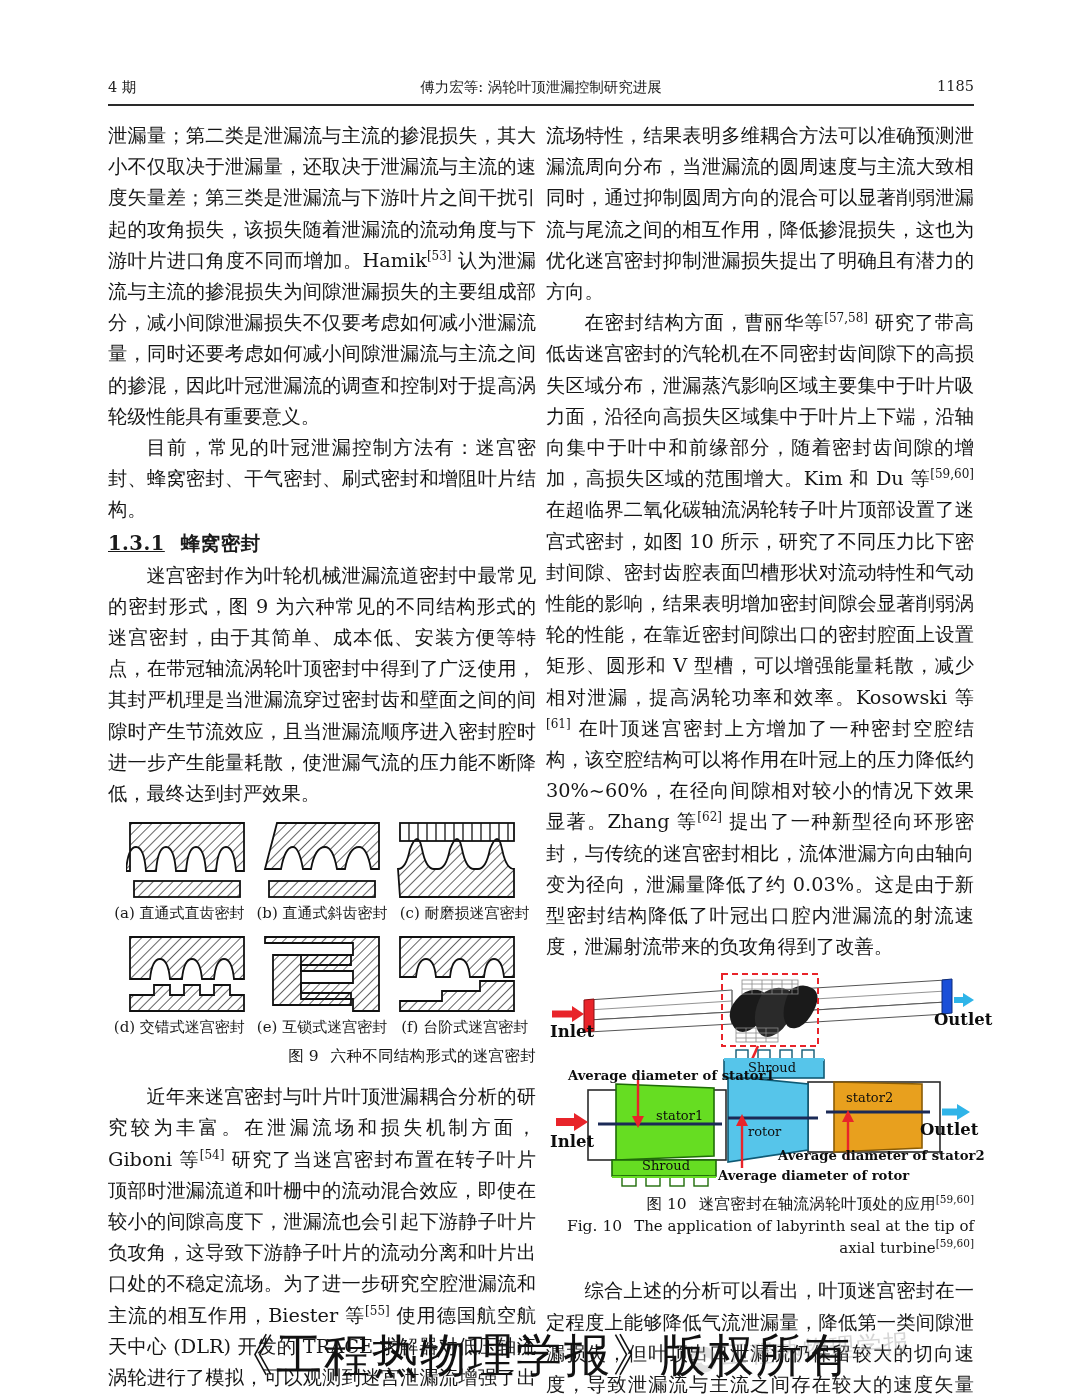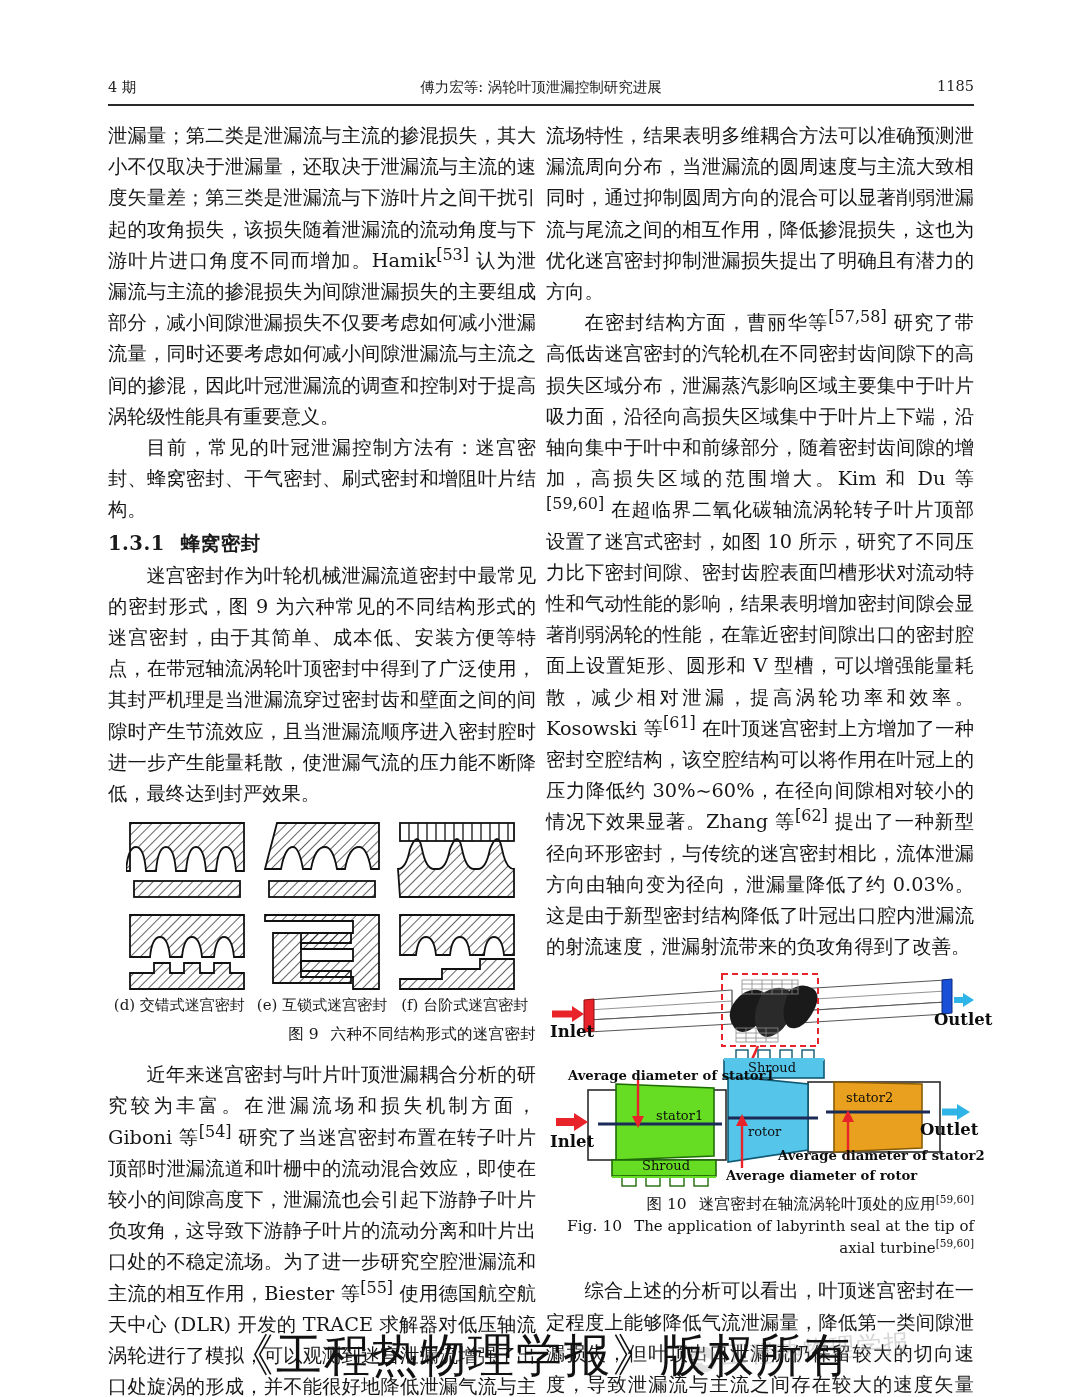--- a/index.html
+++ b/index.html
@@ -60,33 +60,33 @@
     font-size: 19.3px;
     line-height: 31.2px;
     text-align: justify;
     text-justify: inter-ideograph;
     text-indent: 2em;
     font-family: "DejaVu Serif", "Liberation Serif", serif;
     color: #161616;
   }
   p.noindent { text-indent: 0; }
   sup.ref {
-    font-size: 16px;
+    font-size: 12px;
     vertical-align: super;
     line-height: 0;
   }
   h4.sec {
     margin: 3px 0 1px 0;
     font-size: 19.5px;
     line-height: 30px;
     font-weight: bold;
     text-indent: 0;
     letter-spacing: 0.5px;
   }
-  h4.sec .secnum { margin-right: 16px; }
+  h4.sec .secnum { margin-right: 16px; text-decoration: underline; }
 
   
   .figure { margin: 10px 0 0 0; }
   .figcap {
     text-align: right;
     font-size: 15.5px;
     line-height: 22px;
     color: #151515;
   }
   .figcap .cn { letter-spacing: 0.3px; }
@@ -230,20 +230,25 @@
               <line x1="76" y1="4" x2="76" y2="22"></line>
             <line x1="85" y1="4" x2="85" y2="22"></line>
               <line x1="94" y1="4" x2="94" y2="22"></line>
             <line x1="103" y1="4" x2="103" y2="22"></line>
               <line x1="112" y1="4" x2="112" y2="22"></line>
           </g>
           <path d="M4 78 H118 V50 q-8 0 -12 -20 q-4 -20 -12 0 q-4 20 -12 20 h-4 q-8 0 -12 -20 q-4 -20 -12 0 q-4 20 -12 20 h-4 q-8 0 -12 -20 q-4 -20 -12 0 q-4 20 -12 20 Z" fill="url(#h1)" stroke="#111" stroke-width="1.8"></path>
         </svg>
       </div>
 
+      <div class="fig9cellcap">
+        <span>(a) 直通式直齿密封</span>
+        <span>(b) 直通式斜齿密封</span>
+        <span>(c) 耐磨损迷宫密封</span>
+      </div>
 
       <div class="fig9row" style="margin-top:10px;">
 
         <svg width="122" height="82" viewBox="0 0 122 82">
           <path d="M4 4 H118 V46 h-10 q-2 -20 -10 -20 q-8 0 -10 20 h-12 q-2 -20 -10 -20 q-8 0 -10 20 h-12 q-2 -20 -10 -20 q-8 0 -10 20 H4 Z" fill="url(#h1)" stroke="#111" stroke-width="1.8"></path>
           <path d="M4 78 H118 V62 h-14 V52 h-16 v10 h-14 V52 h-16 v10 h-14 V52 h-16 v10 H4 Z" fill="url(#h1)" stroke="#111" stroke-width="1.8"></path>
         </svg>
 
         <svg width="122" height="82" viewBox="0 0 122 82">
           <path d="M4 4 H118 V78 H92 V66 H40 V50 H92 V38 H40 V22 H92 V10 H4 Z" fill="url(#h1)" stroke="#111" stroke-width="1.8"></path>
@@ -401,21 +406,21 @@
 
         <span class="lbl lbl-small" style="left:22px; top:96px;">Average diameter of stator1</span>
         <span class="lbl lbl-part" style="left:202px;top:88px;">Shroud</span>
         <span class="lbl lbl-part" style="left:110px;top:136px;">stator1</span>
         <span class="lbl lbl-part" style="left:202px;top:152px;">rotor</span>
         <span class="lbl lbl-part" style="left:300px;top:118px;">stator2</span>
         <span class="lbl lbl-part" style="left:96px; top:186px;">Shroud</span>
         <span class="lbl lbl-inout" style="left:4px;  top:160px;">Inlet</span>
         <span class="lbl lbl-inout" style="left:374px;top:148px;">Outlet</span>
         <span class="lbl lbl-small" style="left:232px;top:176px;">Average diameter of stator2</span>
-        <span class="lbl lbl-small" style="left:180px;top:196px;">Average diameter of rotor</span>
+        <span class="lbl lbl-small" style="left:172px;top:196px;">Average diameter of rotor</span>
       </div>
 
       <div class="figcap" style="margin-top:6px;">
         <span class="num">图 10</span><span class="cn">迷宫密封在轴流涡轮叶顶处的应用</span><sup>[59,60]</sup>
       </div>
       <div class="figcap">
         <span class="num">Fig. 10</span><span class="en">The application of labyrinth seal at the tip of axial turbine</span><sup>[59,60]</sup>
       </div>
     </div>
 

